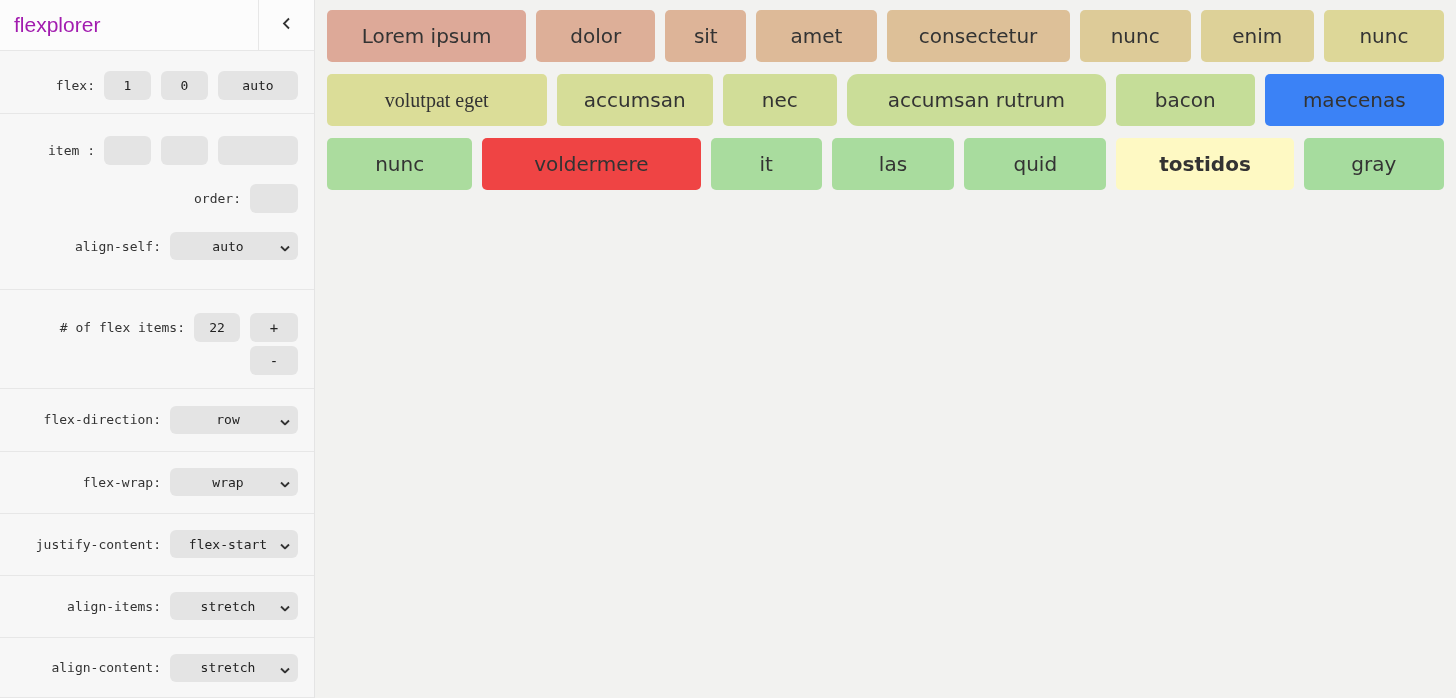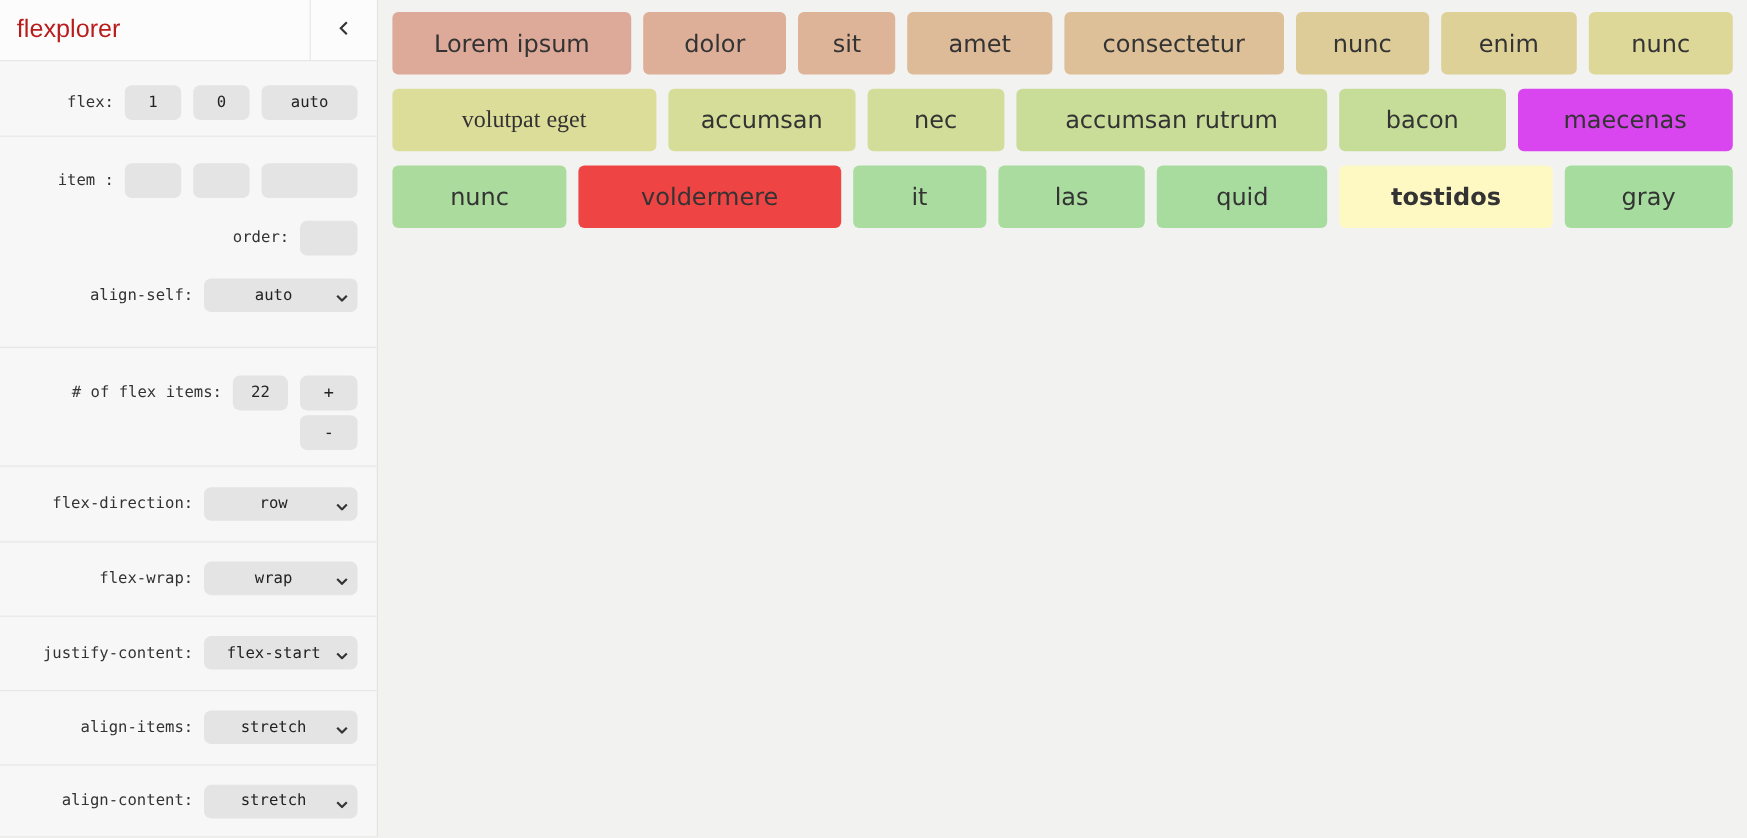--- a/index.html
+++ b/index.html
@@ -20,21 +20,21 @@
   }
   .sb-header {
     height:51px; min-height:51px;
     background:#fcfcfc;
     border-bottom:1px solid #e7e7e7;
     display:flex; align-items:stretch;
   }
   .sb-title {
     flex:1; display:flex; align-items:center;
     padding-left:14px;
-    font-size:21px; color:#b91c1c;
+    font-size:21px; color:#a21caf;
     font-family:"Liberation Sans","DejaVu Sans",sans-serif;
   }
   .collapse-btn {
     width:56px; border:none; border-left:1px solid #e7e7e7;
     background:#fcfcfc; cursor:pointer;
     display:flex; align-items:center; justify-content:center;
   }
 
   .sec {
     border-bottom:1px solid #e7e7e7;
@@ -241,23 +241,23 @@
     <div class="flex-item" style="background: rgb(221, 175, 152); flex-basis: 101px;">dolor</div>
     <div class="flex-item" style="background: rgb(221, 180, 152); flex-basis: 63px;">sit</div>
     <div class="flex-item" style="background: rgb(221, 186, 152); flex-basis: 102px;">amet</div>
     <div class="flex-item" style="background: rgb(221, 192, 152); flex-basis: 165px;">consectetur</div>
     <div class="flex-item" style="background: rgb(221, 203, 152); flex-basis: 93px;">nunc</div>
     <div class="flex-item" style="background: rgb(221, 209, 152); flex-basis: 95px;">enim</div>
     <div class="flex-item" style="background: rgb(221, 215, 152); flex-basis: 102px;">nunc</div>
     <div class="flex-item" style="background: rgb(219, 221, 152); flex-basis: 196px; font-family: Liberation Serif, serif;">volutpat eget</div>
     <div class="flex-item" style="background: rgb(214, 221, 152); flex-basis: 133px;">accumsan</div>
     <div class="flex-item" style="background: rgb(209, 221, 152); flex-basis: 90px;">nec</div>
-    <div class="flex-item" style="background: rgb(202, 221, 152); flex-basis: 236px;">accumsan rutrum</div>
+    <div class="flex-item" style="background: rgb(202, 221, 152); flex-basis: 236px; border-radius: 11px;">accumsan rutrum</div>
     <div class="flex-item" style="background: rgb(197, 221, 152); flex-basis: 115px;">bacon</div>
-    <div class="flex-item" style="background: #d946ef; flex-basis: 156px; text-align: center;">maecenas</div>
+    <div class="flex-item" style="background: #3b82f6; flex-basis: 156px; text-align: center;">maecenas</div>
     <div class="flex-item" style="background: rgb(171, 220, 158); flex-basis: 141px;">nunc</div>
     <div class="flex-item" style="background: #ef4444; flex-basis: 214px;">voldermere</div>
     <div class="flex-item" style="background: rgb(169, 220, 158); flex-basis: 107px;">it</div>
     <div class="flex-item" style="background: rgb(169, 220, 158); flex-basis: 118px;">las</div>
     <div class="flex-item" style="background: rgb(168, 220, 158); flex-basis: 138px;">quid</div>
     <div class="flex-item" style="background: #fef9c3; flex-basis: 173px; font-weight: bold;">tostidos</div>
     <div class="flex-item" style="background: rgb(166, 220, 158); flex-basis: 136px;">gray</div>
   </main>
 
 </body></html>

